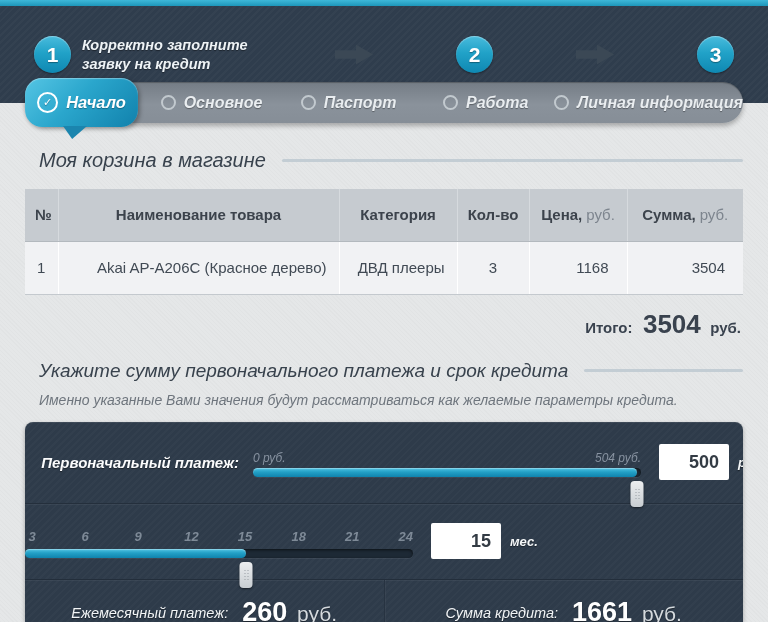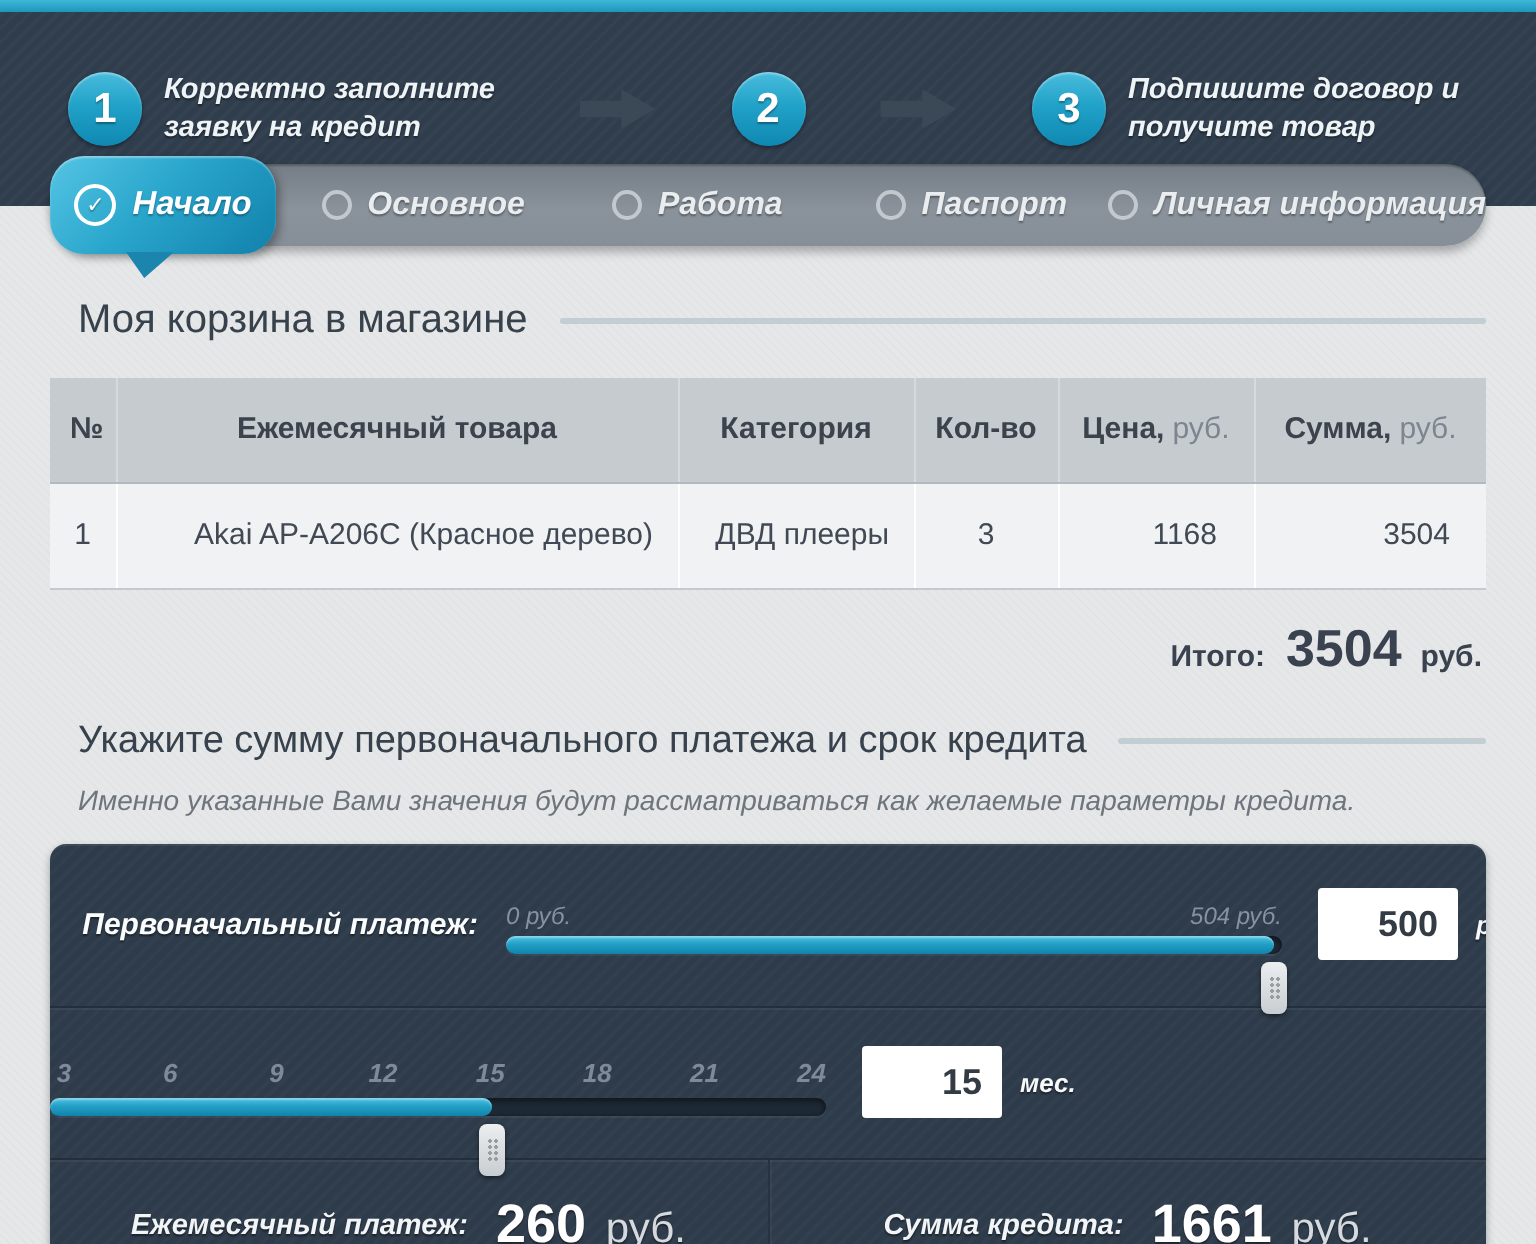--- a/index.html
+++ b/index.html
@@ -75,21 +75,21 @@
     width:11px;height:11px;border:2px solid #cdd3d8;border-radius:50%;
     flex:0 0 auto;opacity:0.85;
   }
 
   
   .content{padding:0 25px;}
   .section-title{
     display:flex;align-items:center;margin:26px 0 0 0;
   }
   .section-title .t{
-    font-size:20px;color:#38424d;margin-left:14px;white-space:nowrap;text-align:center;
+    font-style:italic;font-size:20px;color:#38424d;margin-left:14px;white-space:nowrap;text-align:center;
   }
   .section-title .rule{flex:1;height:3px;background:#c3cdd4;border-radius:2px;margin-left:16px;}
 
   
   table.cart{
     width:718px;border-collapse:collapse;margin-top:17px;table-layout:fixed;
     font-size:15px;color:#414a54;
   }
   table.cart th{
     background:#c6cbd0;height:52px;font-weight:bold;color:#3c434c;
@@ -165,21 +165,21 @@
   }
   .valbox .unit{font-style:italic;font-weight:bold;font-size:13px;color:#f6f8f9;
     text-shadow:0 1px 1px rgba(0,0,0,0.45);}
 
   .summary{
     display:flex;height:66px;border-top:1px solid #232e3b;
     box-shadow:inset 0 1px 0 rgba(255,255,255,0.05);
   }
   .sum-cell{flex:1;display:flex;align-items:center;justify-content:center;gap:14px;}
   .sum-cell+.sum-cell{border-left:1px solid #273341;box-shadow:inset 1px 0 0 rgba(255,255,255,0.04);}
-  .sum-lbl{font-style:italic;font-weight:bold;font-size:14.5px;color:#f2f5f7;
+  .sum-lbl{font-style:italic;font-weight:normal;font-size:14.5px;color:#f2f5f7;
     text-shadow:0 1px 1px rgba(0,0,0,0.45);}
   .sum-val{font-weight:bold;font-size:27px;color:#fff;text-shadow:0 1px 1px rgba(0,0,0,0.4);}
   .sum-unit{font-weight:normal;font-size:21px;color:#d5dade;margin-left:2px;}
 </style>
 </head>
 <body>
 
 <div class="page">
 
   <div class="topstrip"></div>
@@ -189,43 +189,42 @@
       <div class="step-circle">1</div>
       <div class="step-text">Корректно заполните заявку на кредит</div>
     </div>
     <div class="step-arrow"></div>
     <div class="step">
       <div class="step-circle">2</div>
     </div>
     <div class="step-arrow"></div>
     <div class="step">
       <div class="step-circle">3</div>
-      <div class="step-text">Подпишите договор и получите товар</div>
     </div>
   </div>
 
   <div class="tabbar-wrap">
     <div class="tabbar">
       <div class="tab-active">
         <span class="check-badge">✓</span>
         <span>Начало</span>
         <span class="tab-tail"></span>
       </div>
       <div class="tabs-rest">
         <div class="tab">
           <span class="radio-dot"></span>
           <span>Основное</span>
         </div>
         <div class="tab">
           <span class="radio-dot"></span>
-          <span>Работа</span>
+          <span>Паспорт</span>
         </div>
         <div class="tab">
           <span class="radio-dot"></span>
-          <span>Паспорт</span>
+          <span>Работа</span>
         </div>
         <div class="tab">
           <span class="radio-dot"></span>
           <span>Личная информация</span>
         </div>
       </div>
     </div>
   </div>
 
   <div class="content">
@@ -240,21 +239,21 @@
         <col style="width:33px">
           <col style="width:281px">
           <col style="width:118px">
         <col style="width:72px">
           <col style="width:98px">
           <col style="width:116px">
       </colgroup>
       <thead>
         <tr>
           <th class="c-center"><span>№</span></th>
-          <th class="c-center"><span>Ежемесячный товара</span></th>
+          <th class="c-center"><span>Наименование товара</span></th>
           <th class="c-center"><span>Категория</span></th>
           <th class="c-center"><span>Кол-во</span></th>
           <th class="c-center"><span>Цена,</span><span class="sub">руб.</span></th>
           <th class="c-center"><span>Сумма,</span><span class="sub">руб.</span></th>
         </tr>
       </thead>
       <tbody>
         <tr>
           <td class="c-center">1</td>
           <td class="c-left">Akai AP-A206C (Красное дерево)</td>

